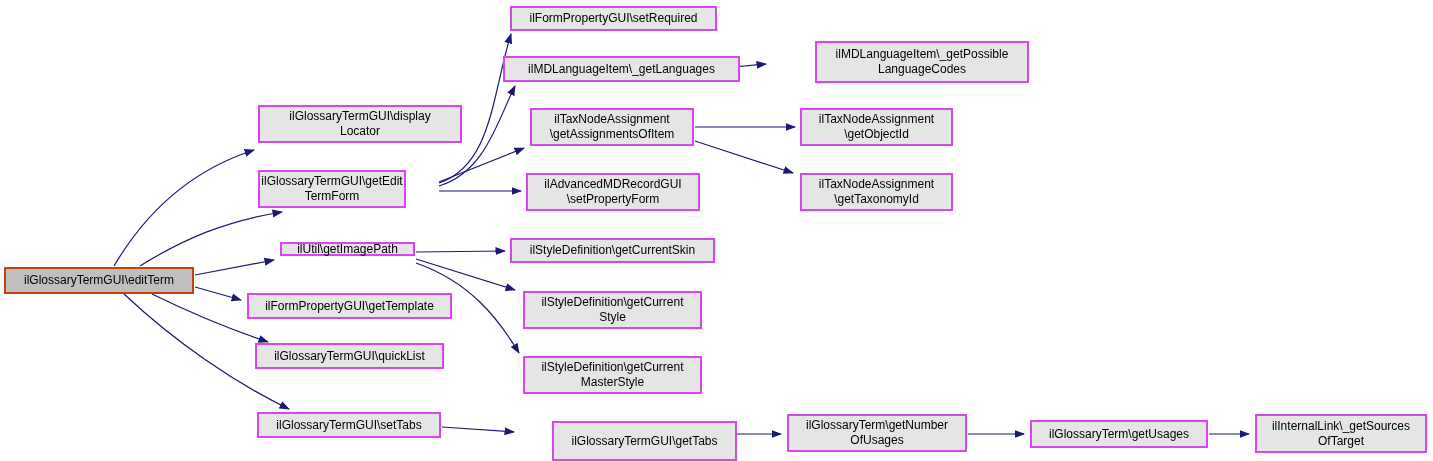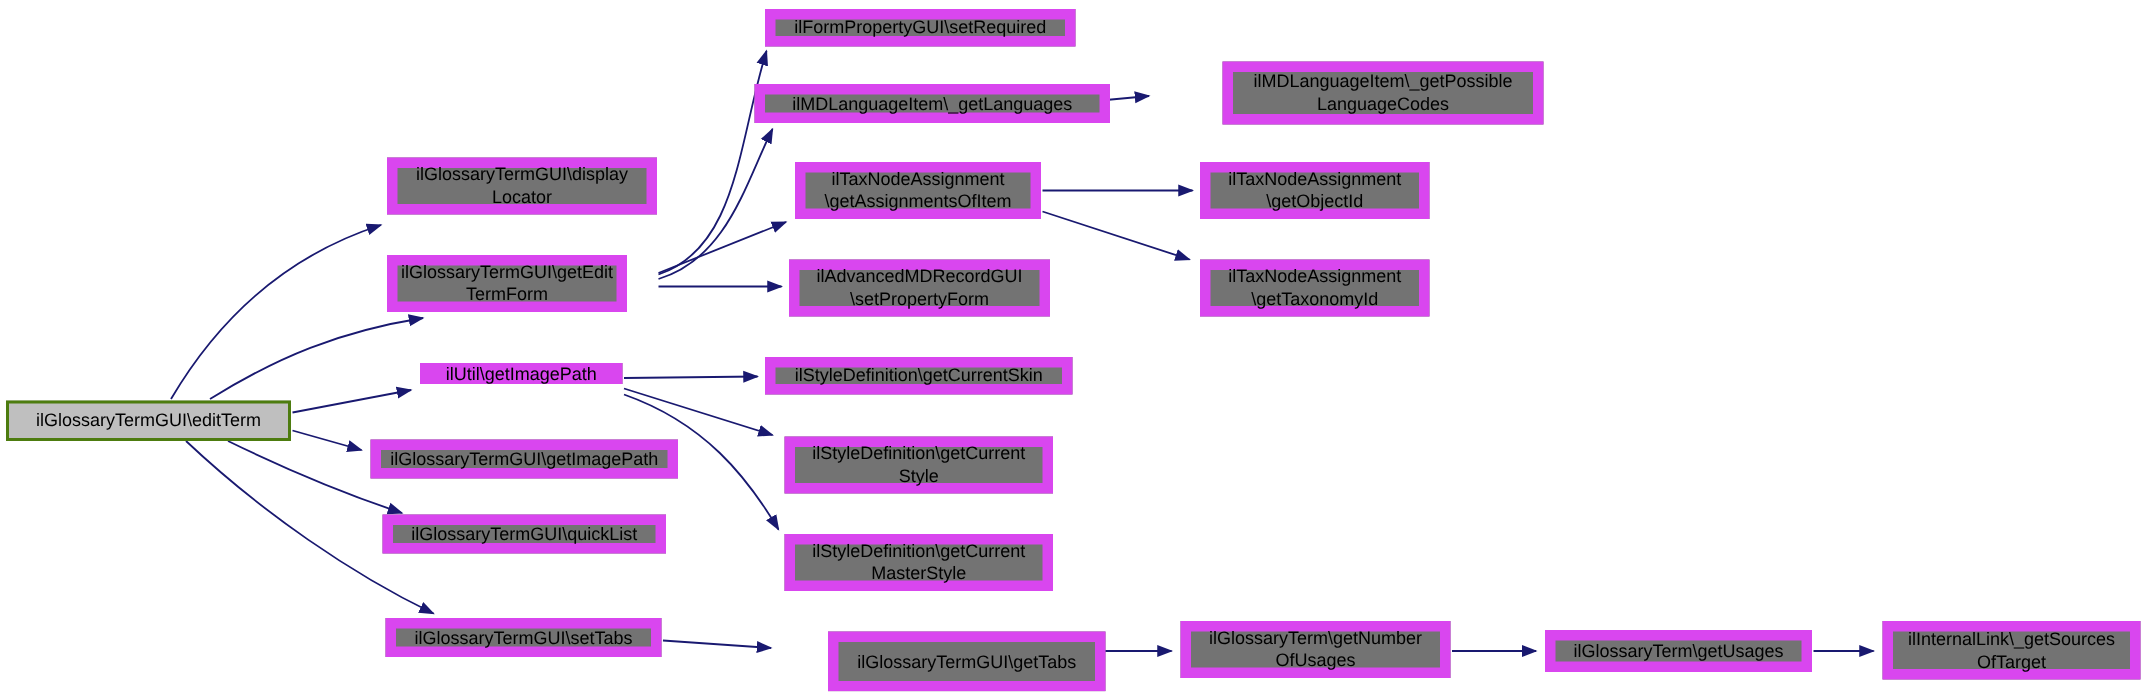--- a/index.html
+++ b/index.html
@@ -13,41 +13,41 @@
   }
   #edges {
     position: absolute;
     left: 0; top: 0;
     width: 1433px; height: 461px;
     pointer-events: none;
   }
   .node {
     position: absolute;
     box-sizing: border-box;
-    background: #737373;
-    border: 7px solid #d946ef;
+    background: #e5e5e5;
+    border: 2px solid #d946ef;
     color: #000000;
     font-size: 12px;
     line-height: 15px;
     display: flex;
     align-items: center;
     justify-content: center;
     text-align: center;
     white-space: pre-line;
     cursor: pointer;
   }
   .node.root {
     background: #bfbfbf;
-    border: 2px solid #4d7c0f;
+    border: 2px solid #c2410c;
     cursor: default;
   }
   
   .n0  { left: 4px;    top: 267px; width: 190px; height: 27px; }
-  .n1  { left: 258px;  top: 105px; width: 180px; height: 38px; }
-  .n2  { left: 258px;  top: 170px; width: 160px; height: 38px; }
+  .n1  { left: 258px;  top: 105px; width: 204px; height: 38px; }
+  .n2  { left: 258px;  top: 170px; width: 148px; height: 38px; }
   .n3  { left: 510px;  top: 6px;   width: 207px; height: 25px; }
   .n4  { left: 503px;  top: 56px;  width: 237px; height: 26px; }
   .n5  { left: 771px;  top: 41px;  width: 214px; height: 42px; margin-left: 44px; }
   .n6  { left: 530px;  top: 108px; width: 164px; height: 38px; }
   .n7  { left: 526px;  top: 173px; width: 174px; height: 38px; }
   .n8  { left: 800px;  top: 108px; width: 153px; height: 38px; }
   .n9  { left: 800px;  top: 173px; width: 153px; height: 38px; }
   .n10 { left: 280px;  top: 242px; width: 135px; height: 14px; }
   .n11 { left: 510px;  top: 238px; width: 205px; height: 25px; }
   .n12 { left: 523px;  top: 291px; width: 179px; height: 38px; }
@@ -110,21 +110,21 @@
   <div class="node n8">ilTaxNodeAssignment
 \getObjectId</div>
   <div class="node n9">ilTaxNodeAssignment
 \getTaxonomyId</div>
   <div class="node n10">ilUtil\getImagePath</div>
   <div class="node n11">ilStyleDefinition\getCurrentSkin</div>
   <div class="node n12">ilStyleDefinition\getCurrent
 Style</div>
   <div class="node n13">ilStyleDefinition\getCurrent
 MasterStyle</div>
-  <div class="node n14">ilGlossaryTermGUI\getImagePath</div>
+  <div class="node n14">ilFormPropertyGUI\getTemplate</div>
   <div class="node n16">ilGlossaryTermGUI\setTabs</div>
   <div class="node n15">ilGlossaryTermGUI\quickList</div>
   <div class="node n17">ilGlossaryTermGUI\getTabs</div>
   <div class="node n18">ilGlossaryTerm\getNumber
 OfUsages</div>
   <div class="node n19">ilGlossaryTerm\getUsages</div>
   <div class="node n20">ilInternalLink\_getSources
 OfTarget</div>
 
 </div>

